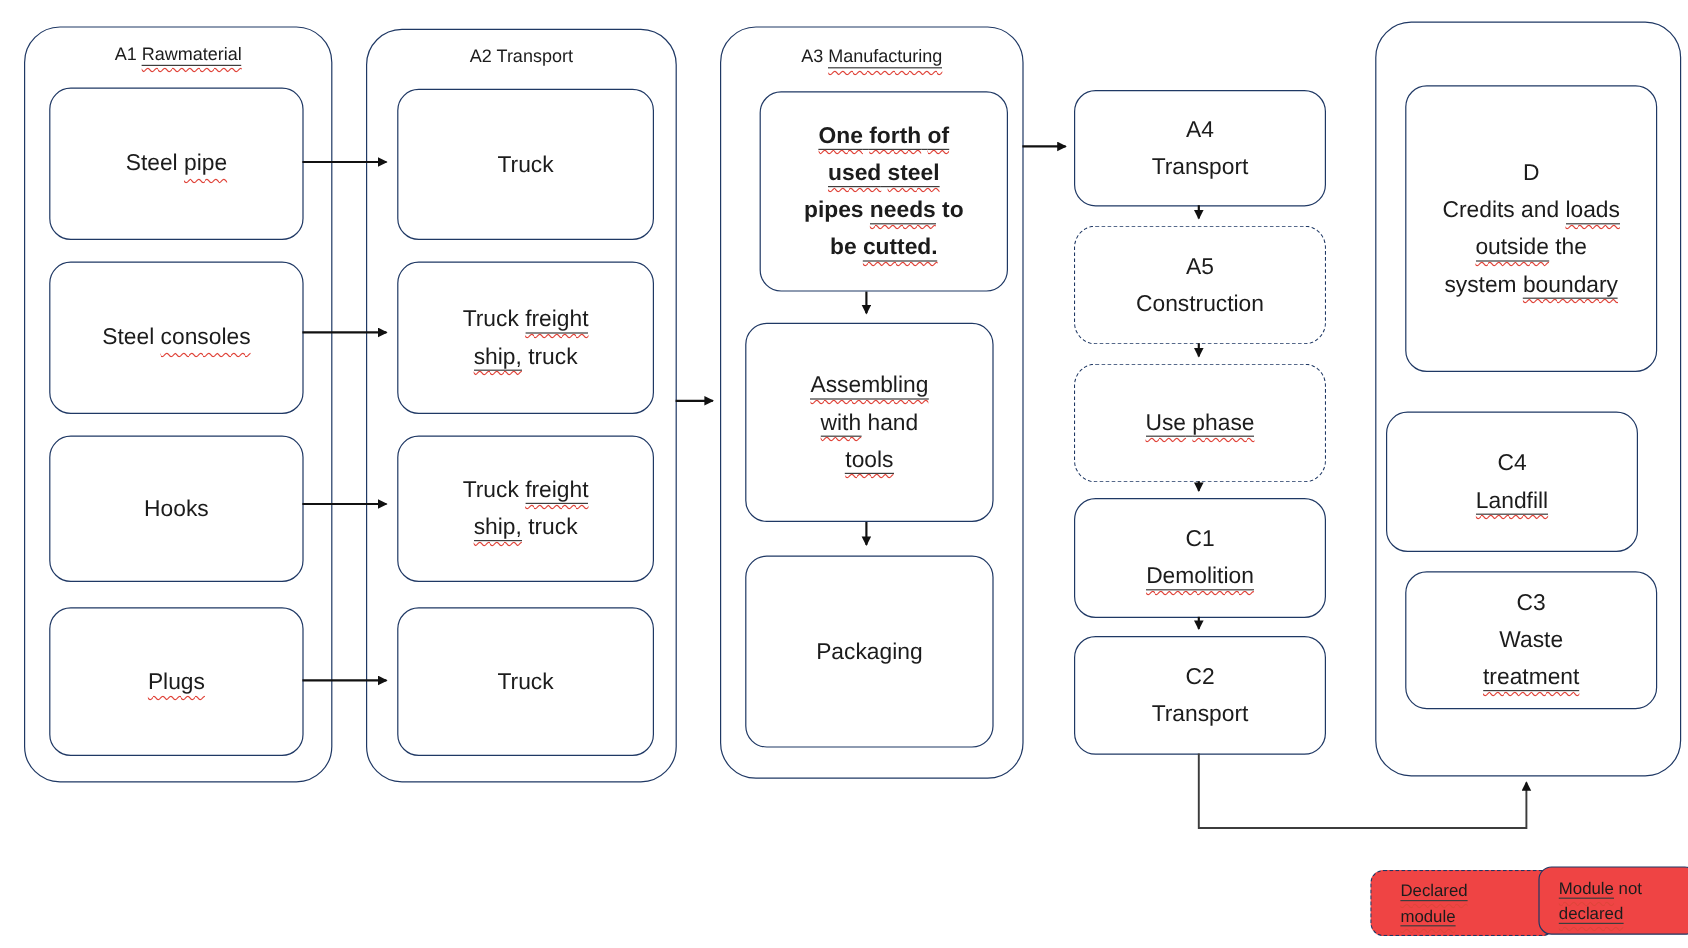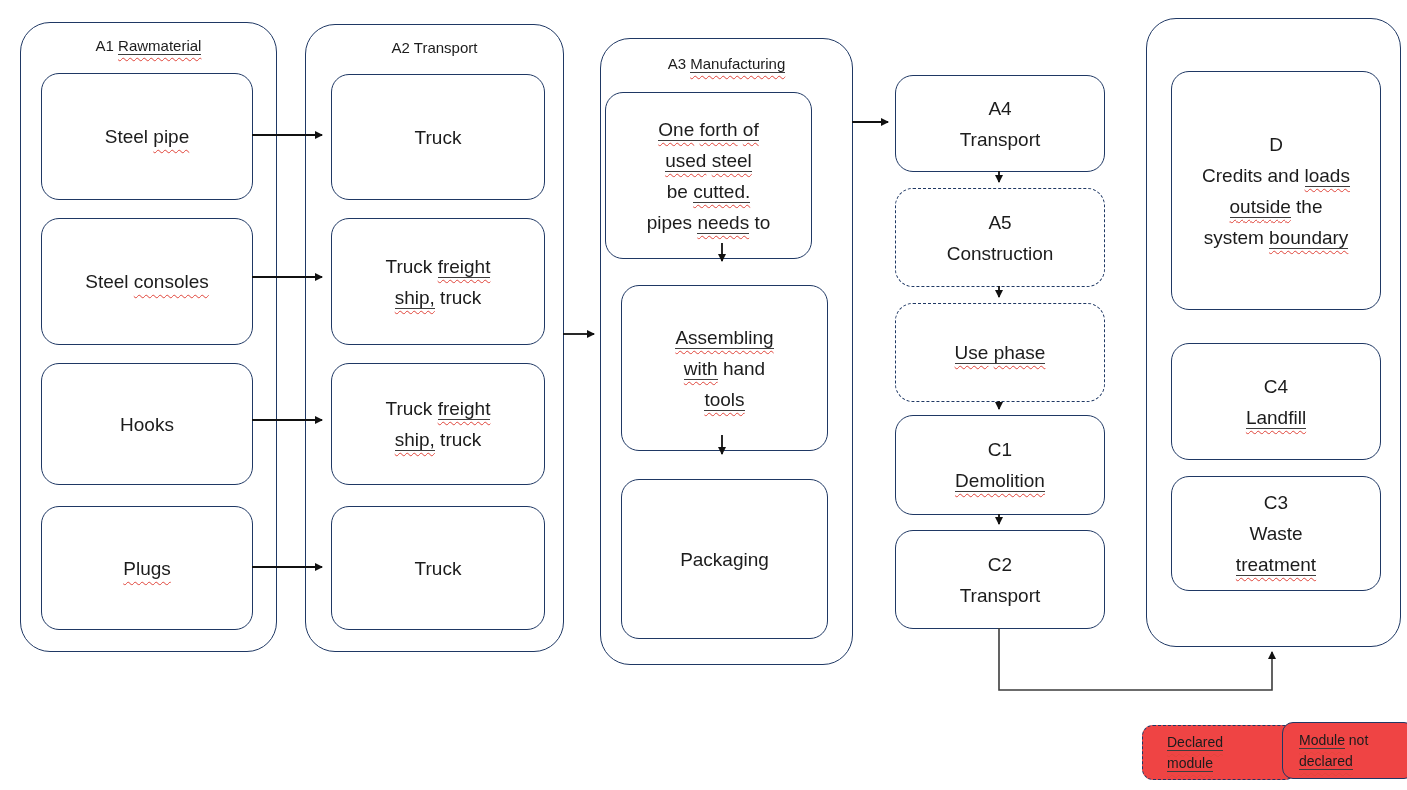--- a/index.html
+++ b/index.html
@@ -84,30 +84,30 @@
           <div class="tl"><span class="u w">ship,</span><span> truck</span></div>
         </div>
     </div>
     <div class="box" style="left:25px;top:481px;width:212px;height:122px;">
       <div class="lines">
           <div class="tl"><span>Truck</span></div>
         </div>
     </div>
   </div>
 
-  <div class="group" style="left:600px;top:22px;width:251px;height:625px;margin-top:16px;">
+  <div class="group" style="left:600px;top:22px;width:251px;height:625px;">
     <div class="gtitle" style="top:13px;">
         <div class="tl"><span>A3 </span><span class="u w">Manufacturing</span></div>
       </div>
-    <div class="box" style="left:4px;top:53px;width:205px;height:165px;">
+    <div class="box" style="left:32px;top:53px;width:205px;height:165px;font-weight:bold;">
       <div class="lines">
           <div class="tl"><span class="u w">One</span><span class="u"> </span><span class="u w">forth</span><span class="u"> </span><span class="u w">of</span></div>
           <div class="tl"><span class="u w">used</span><span class="u"> </span><span class="u w">steel</span></div>
+          <div class="tl"><span>pipes </span><span class="u w">needs</span><span> to</span></div>
           <div class="tl"><span>be </span><span class="u w">cutted.</span></div>
-          <div class="tl"><span>pipes </span><span class="u w">needs</span><span> to</span></div>
         </div>
     </div>
     <div class="box" style="left:20px;top:440px;width:205px;height:158px;">
       <div class="lines">
           <div class="tl"><span>Packaging</span></div>
         </div>
     </div>
     <div class="box" style="left:20px;top:246px;width:205px;height:164px;">
       <div class="lines">
           <div class="tl"><span class="u w">Assembling</span></div>
@@ -149,21 +149,21 @@
 
   <div class="group" style="left:1146px;top:18px;width:253px;height:627px;">
     <div class="box" style="left:24px;top:52px;width:208px;height:237px;">
       <div class="lines">
           <div class="tl"><span>D</span></div>
           <div class="tl"><span>Credits and </span><span class="u w">loads</span></div>
           <div class="tl"><span class="u w">outside</span><span> the</span></div>
           <div class="tl"><span>system </span><span class="u w">boundary</span></div>
         </div>
     </div>
-    <div class="box" style="left:24px;top:324px;width:208px;height:115px;">
+    <div class="box" style="left:8px;top:324px;width:208px;height:115px;">
       <div class="lines">
           <div class="tl"><span>C4</span></div>
           <div class="tl"><span class="u w">Landfill</span></div>
         </div>
     </div>
     <div class="box" style="left:24px;top:457px;width:208px;height:113px;">
       <div class="lines">
           <div class="tl"><span>C3</span></div>
           <div class="tl"><span>Waste</span></div>
           <div class="tl"><span class="u w">treatment</span></div>

